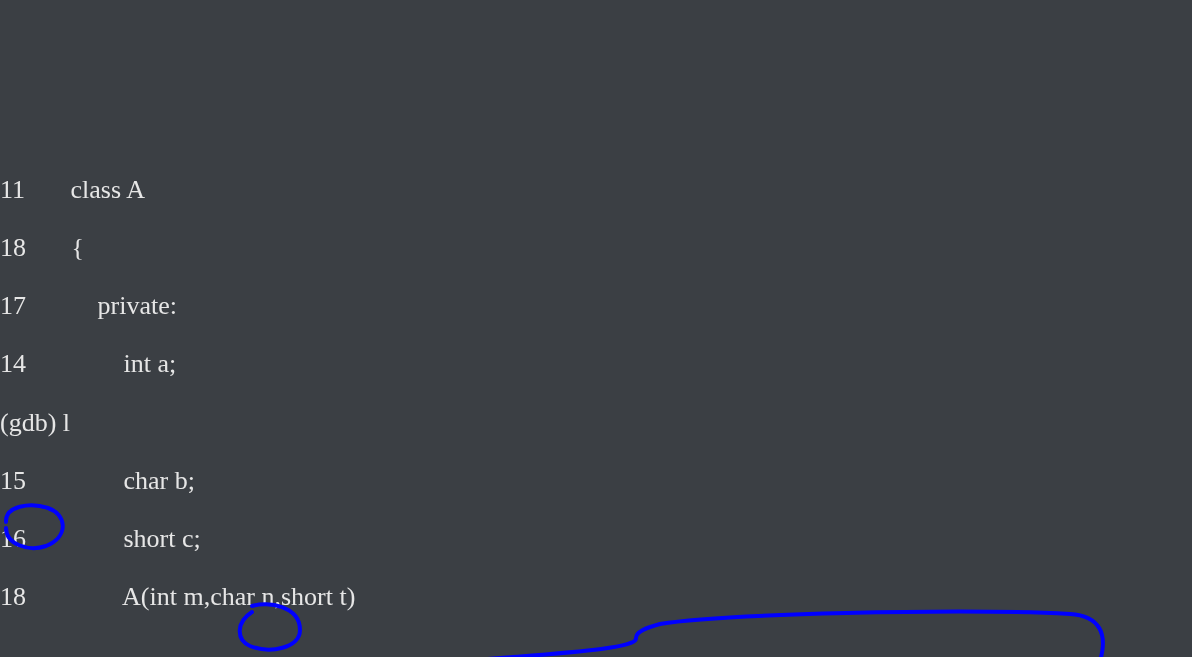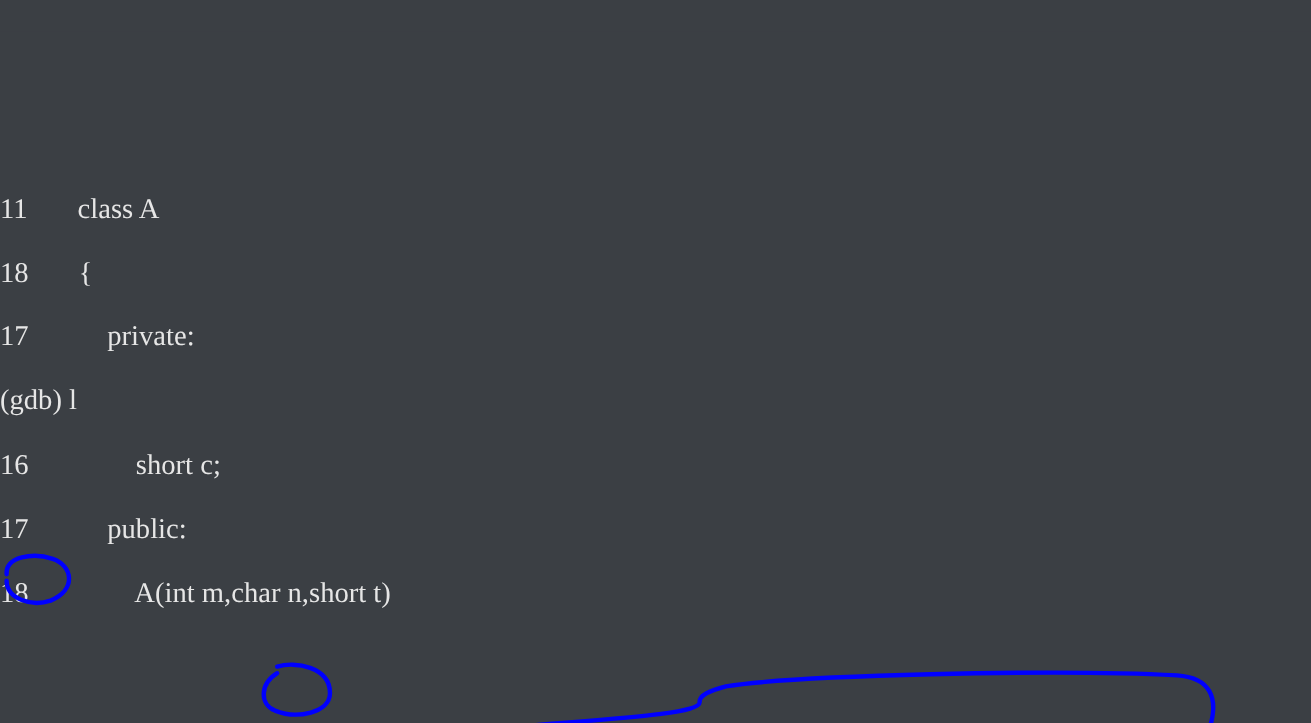--- a/index.html
+++ b/index.html
@@ -32,23 +32,24 @@
 </style>
 </head>
 <body>
 
 
 
 <div class="terminal">
 <span class="line">11       class A</span>
 <span class="line">18       {</span>
 <span class="line">17           private:</span>
+<span class="line">14               int a;</span>
 <span class="line">(gdb) l</span>
+<span class="line">15               char b;</span>
 <span class="line">16               short c;</span>
-<span class="line">17           public:</span>
 <span class="line">18               A(int m,char n,short t)</span>
 
 
 
 
 
 
 
 
 

